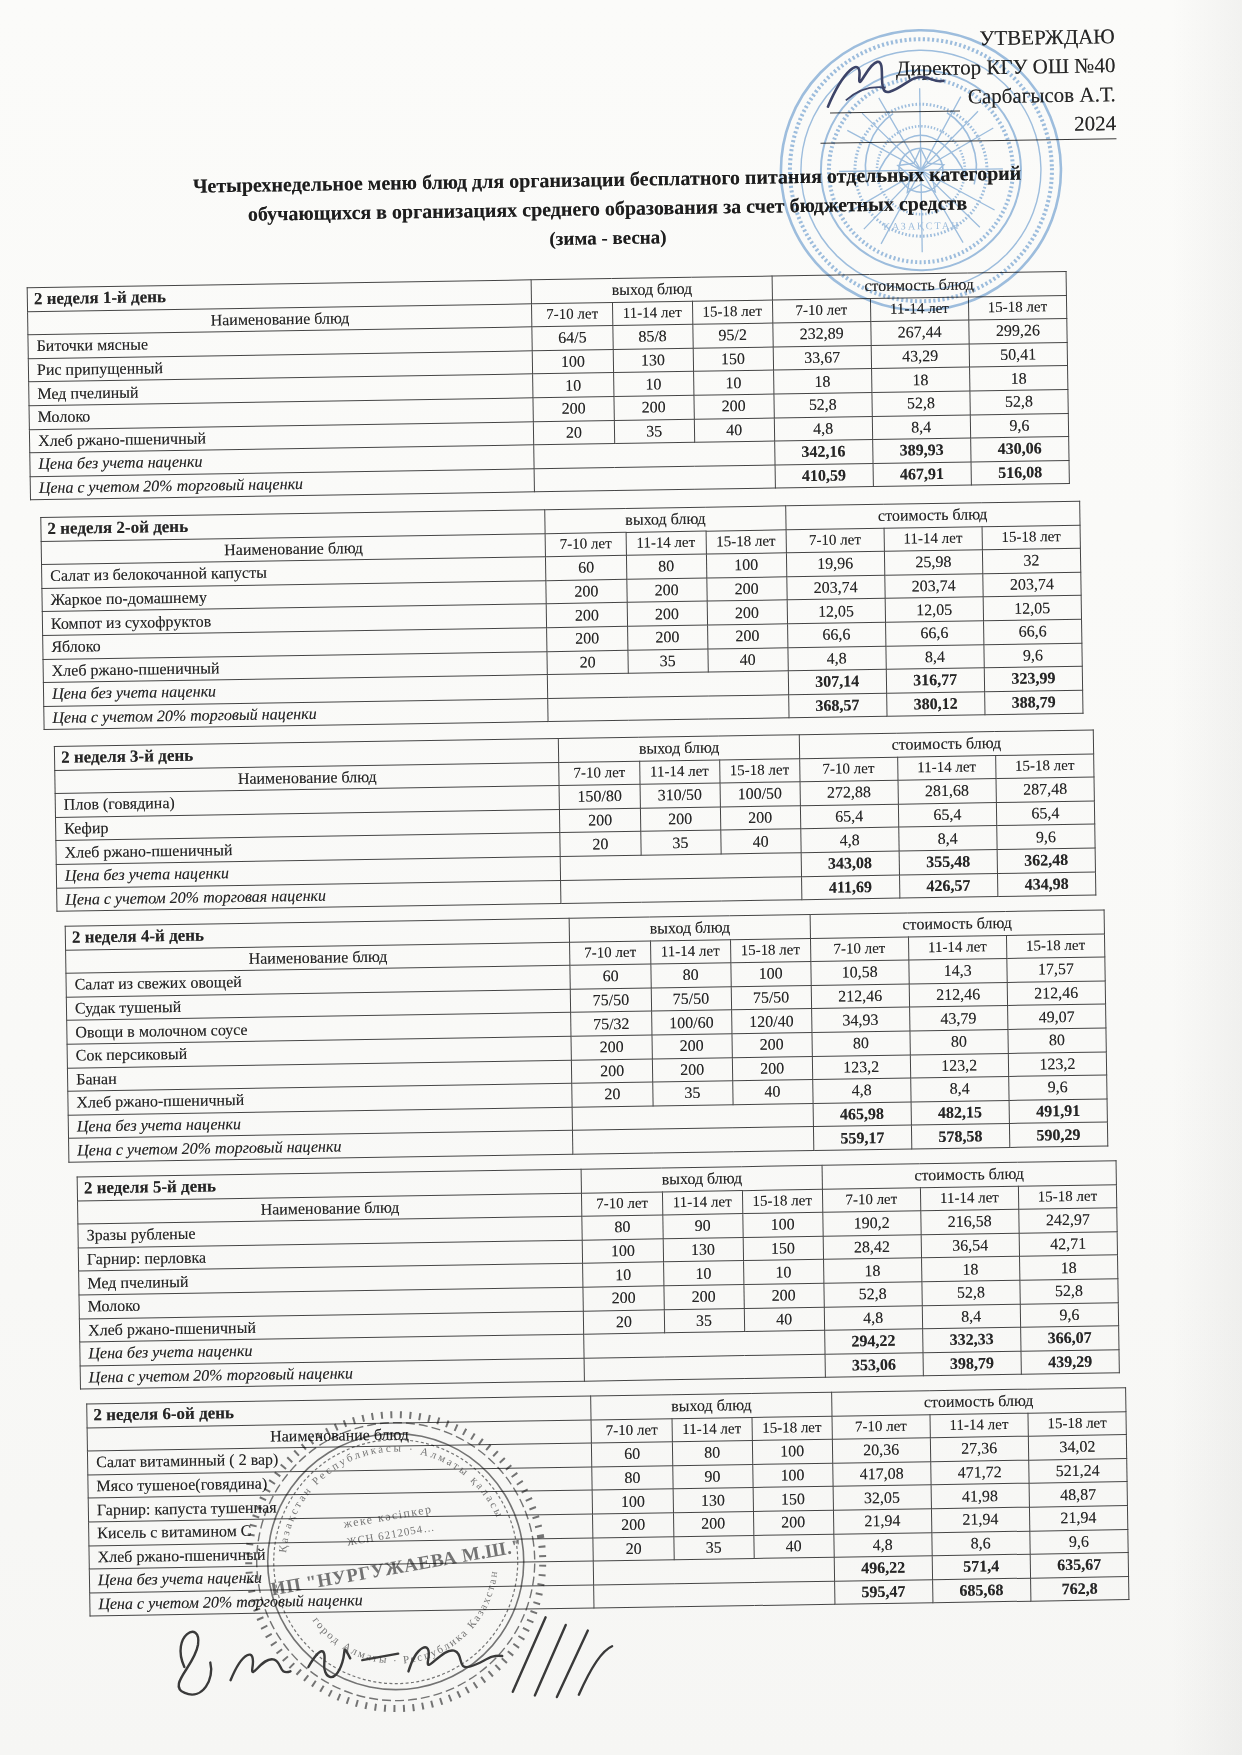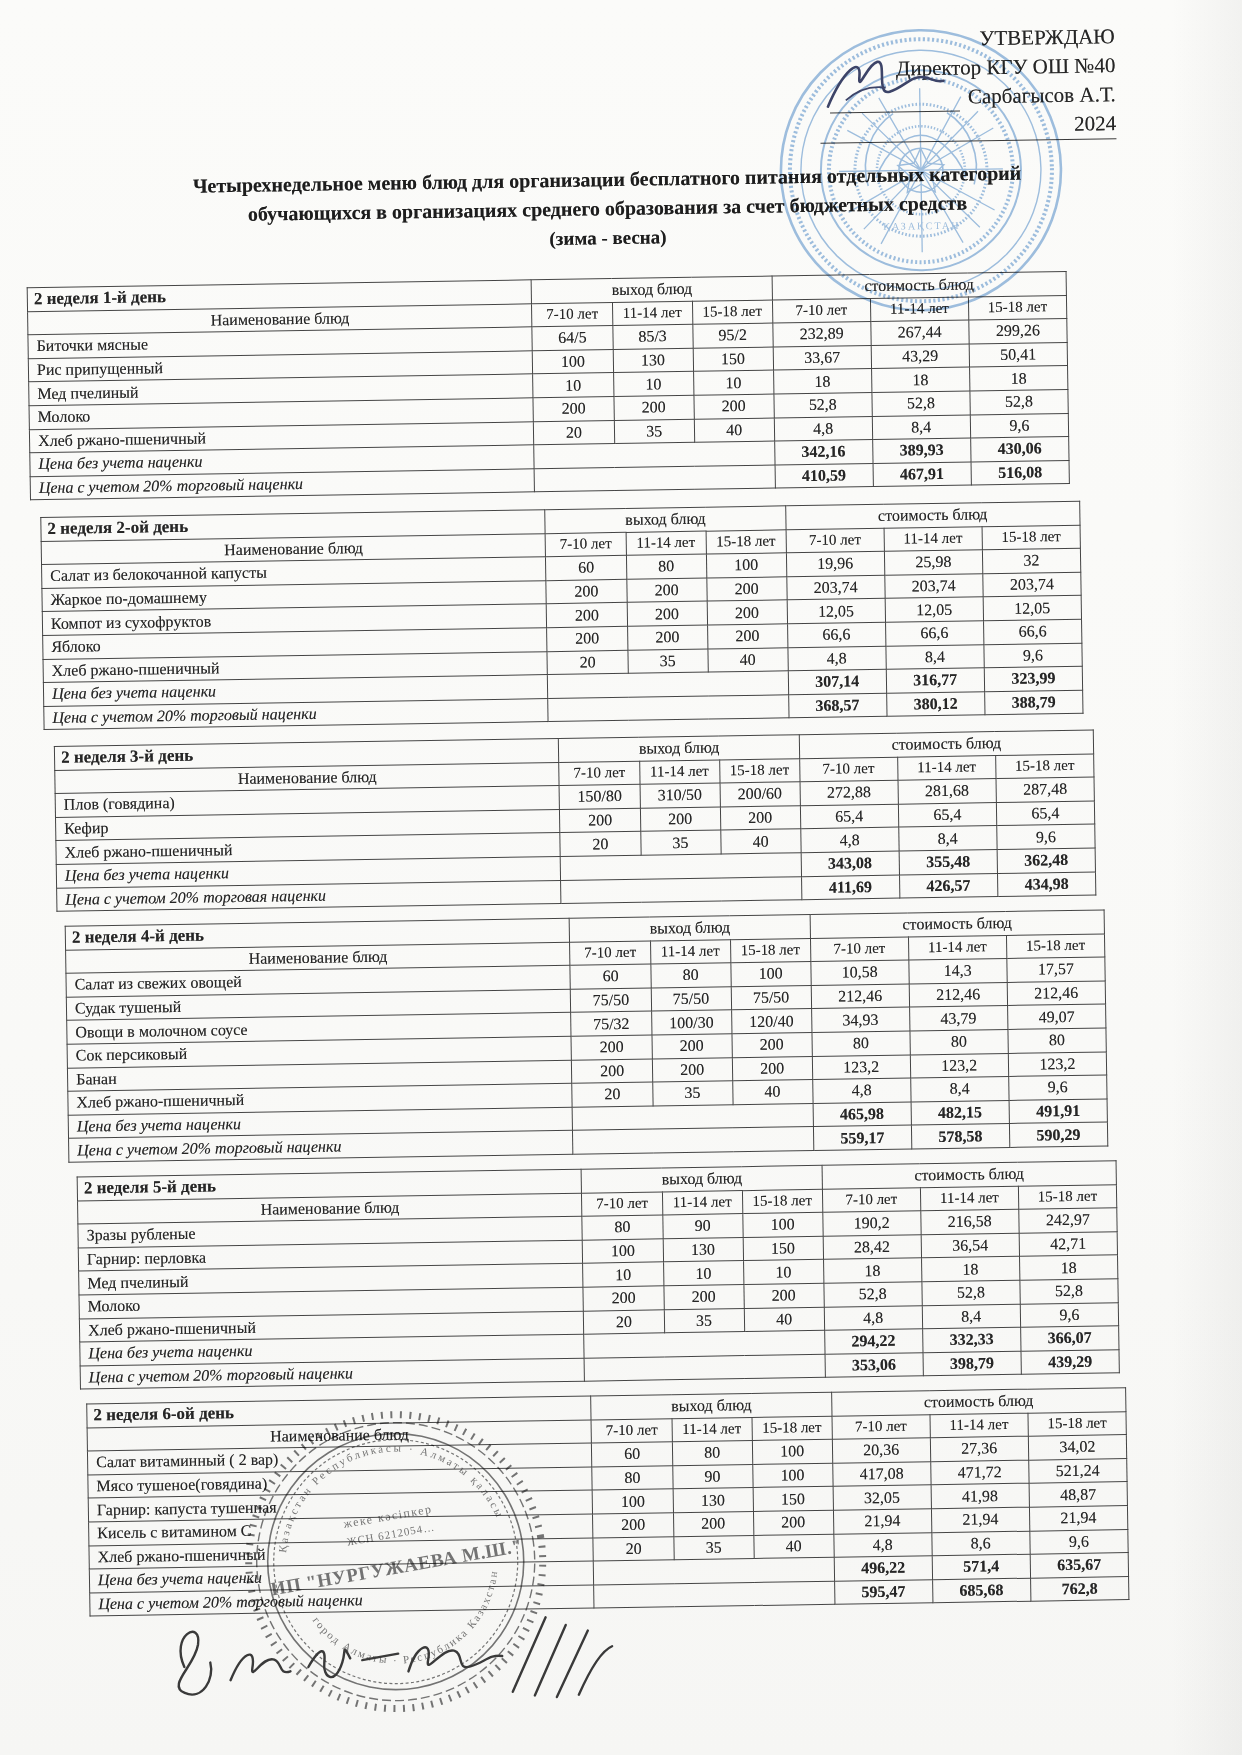--- a/index.html
+++ b/index.html
@@ -97,21 +97,21 @@
             <td class="ahead">7-10 лет</td>
             <td class="ahead">11-14 лет</td>
             <td class="ahead">15-18 лет</td>
             <td class="ahead">7-10 лет</td>
             <td class="ahead">11-14 лет</td>
             <td class="ahead">15-18 лет</td>
           </tr>
           <tr>
             <td class="name">Биточки мясные</td>
             <td>64/5</td>
-            <td>85/3</td>
+            <td>85/8</td>
             <td>95/2</td>
             <td>232,89</td>
             <td>267,44</td>
             <td>299,26</td>
           </tr>
           <tr>
             <td class="name">Рис припущенный</td>
             <td>100</td>
             <td>130</td>
             <td>150</td>
@@ -270,21 +270,21 @@
             <td class="ahead">11-14 лет</td>
             <td class="ahead">15-18 лет</td>
             <td class="ahead">7-10 лет</td>
             <td class="ahead">11-14 лет</td>
             <td class="ahead">15-18 лет</td>
           </tr>
           <tr>
             <td class="name">Плов (говядина)</td>
             <td>150/80</td>
             <td>310/50</td>
-            <td>200/60</td>
+            <td>100/50</td>
             <td>272,88</td>
             <td>281,68</td>
             <td>287,48</td>
           </tr>
           <tr>
             <td class="name">Кефир</td>
             <td>200</td>
             <td>200</td>
             <td>200</td>
             <td>65,4</td>
@@ -355,21 +355,21 @@
             <td>75/50</td>
             <td>75/50</td>
             <td>75/50</td>
             <td>212,46</td>
             <td>212,46</td>
             <td>212,46</td>
           </tr>
           <tr>
             <td class="name">Овощи в молочном соусе</td>
             <td>75/32</td>
-            <td>100/30</td>
+            <td>100/60</td>
             <td>120/40</td>
             <td>34,93</td>
             <td>43,79</td>
             <td>49,07</td>
           </tr>
           <tr>
             <td class="name">Сок персиковый</td>
             <td>200</td>
             <td>200</td>
             <td>200</td>

